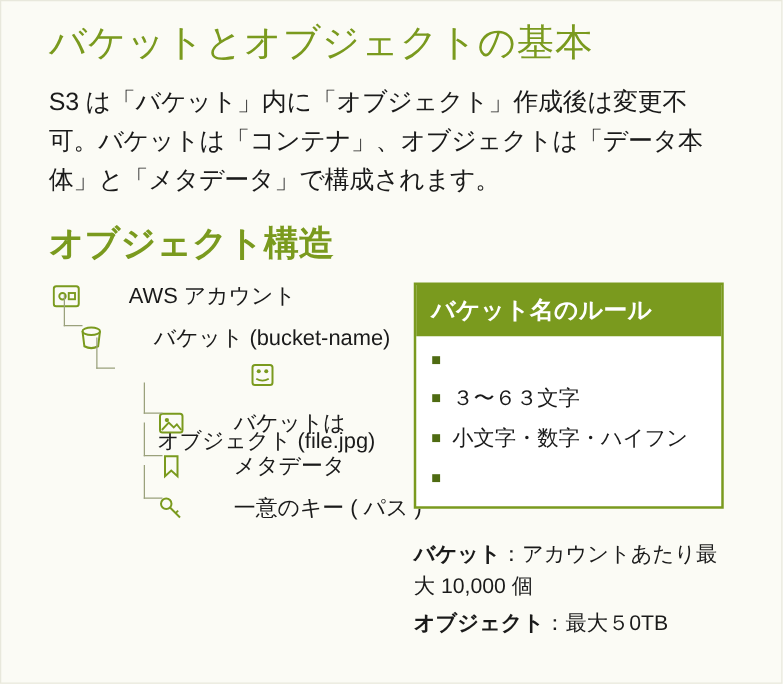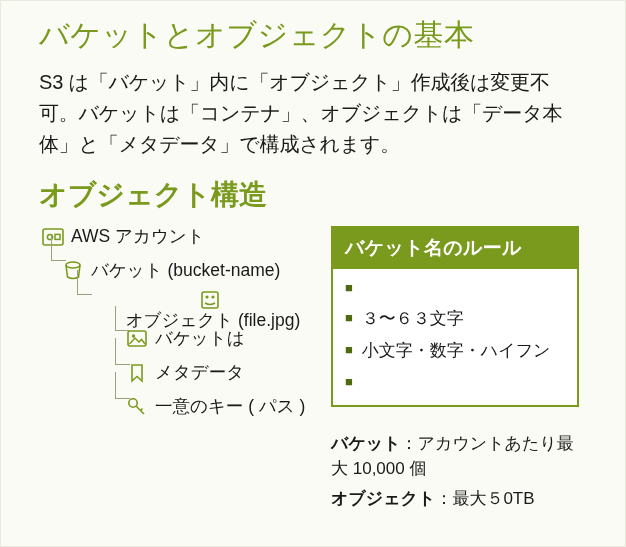--- a/index.html
+++ b/index.html
@@ -58,20 +58,21 @@
     position: relative;
     width: 300px;
     font-size: 17.5px;
     color: #1a1a1a;
   }
   .node {
     display: flex;
     align-items: center;
     height: 34px;
     white-space: nowrap;
+    gap: 32px;
   }
   .node .ic {
     display: inline-flex;
     align-items: center;
     justify-content: center;
     width: 24px;
     height: 24px;
     margin-right: 6px;
     flex: 0 0 auto;
   }

